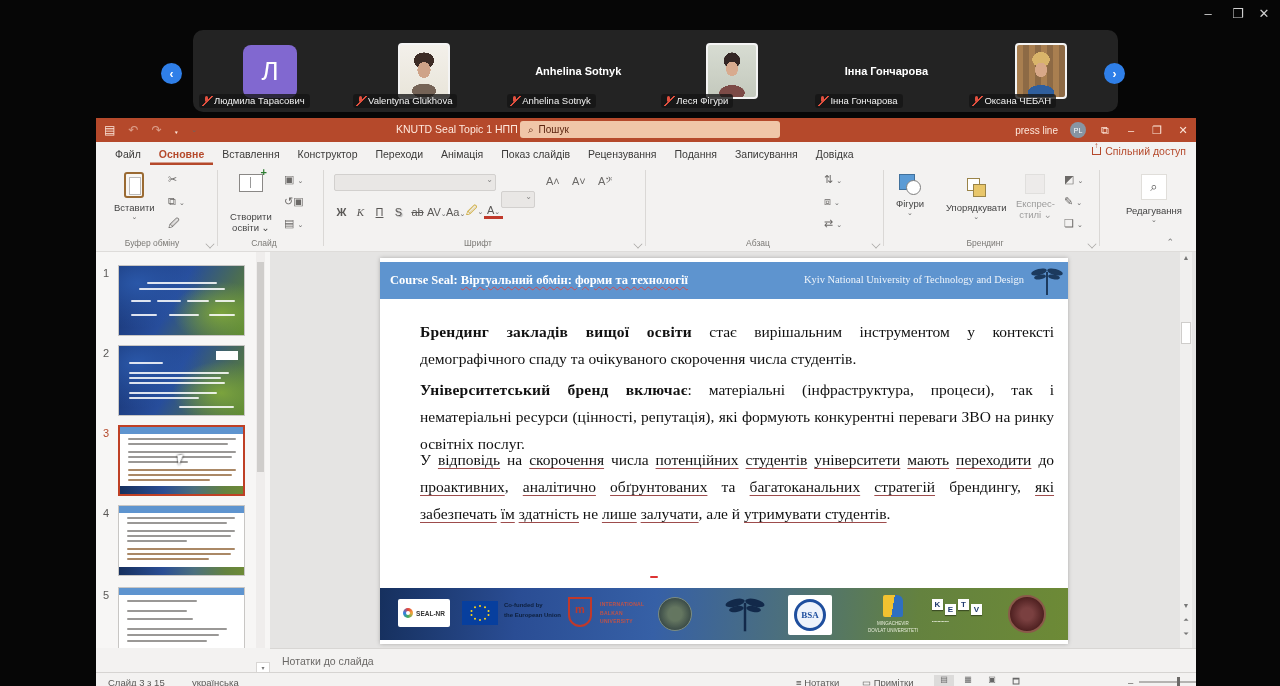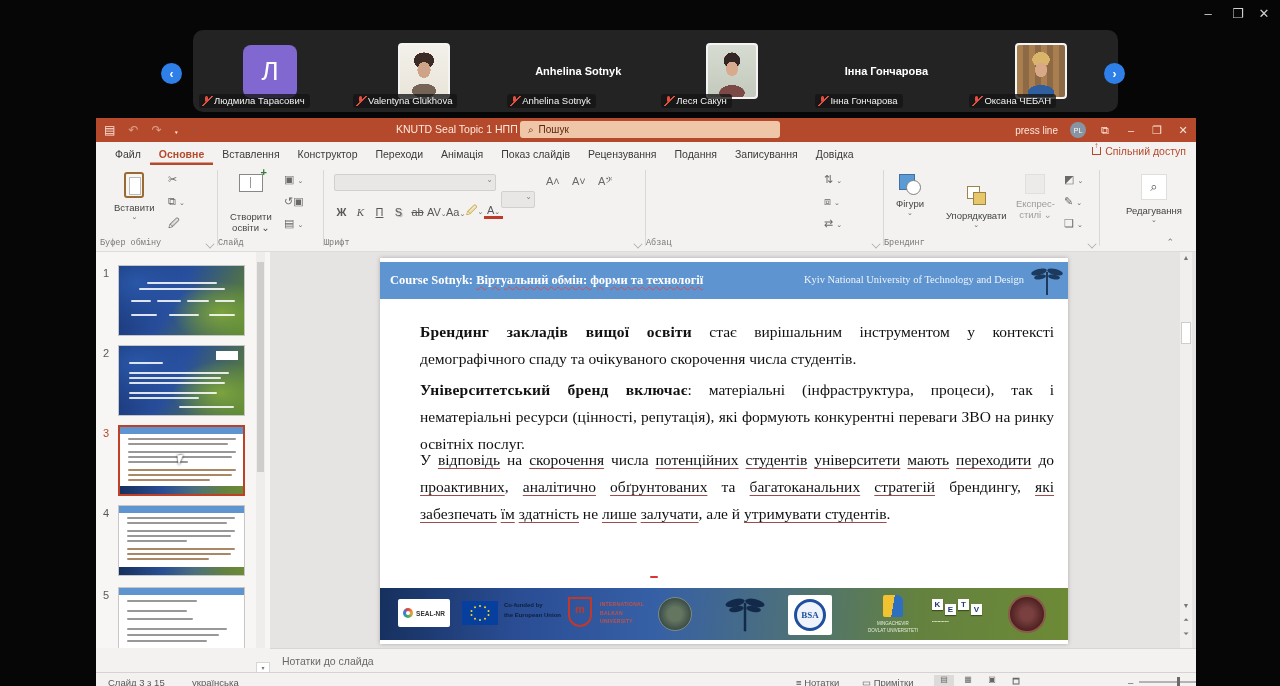--- a/index.html
+++ b/index.html
@@ -64,21 +64,21 @@
   #tabrow { position:absolute; left:0; top:24px; width:1100px; height:24px; background:#f3f2f1; display:flex; align-items:center; padding-left:10px; }
   .rtab { font-size:10.5px; color:#3b3a39; padding:4px 9px 5px; white-space:nowrap; }
   .rtab.active { font-weight:bold; color:#b5492b; box-shadow:inset 0 -2.5px 0 #b5492b; }
   #share-btn { position:absolute; right:10px; top:3px; color:#b5492b; font-size:10.5px; display:flex; gap:4px; align-items:center; }
   .share-ic { display:inline-block; width:9px; height:8px; border:1px solid #b5492b; border-top:none; position:relative; }
   .share-ic::after { content:"↑"; position:absolute; left:1px; top:-6px; font-size:8px; }
 
   
   #ribbon { position:absolute; left:0; top:48px; width:1100px; height:86px; background:#f3f2f1; border-bottom:1px solid #dedcda; }
   .rgroup { position:absolute; top:0; height:85px; }
-  .rgroup .glabel { position:absolute; bottom:3px; left:0; right:14px; text-align:left; font-size:8.5px; color:#7b7975;font-family:Liberation Mono, monospace; }
+  .rgroup .glabel { position:absolute; bottom:3px; left:0; right:14px; text-align:center; font-size:8.5px; color:#7b7975; }
   .gsep { position:absolute; top:4px; width:1px; height:76px; background:#dad8d6; }
   .launcher { position:absolute; bottom:3px; right:4px; width:8px; height:8px; border-left:1px solid #8a8886; border-bottom:1px solid #8a8886; transform:rotate(-45deg) scale(.8); opacity:.7; }
   .bigbtn { display:flex; flex-direction:column; align-items:center; font-size:9.5px; color:#444; }
   .chev { font-size:7px; color:#666; }
   .mini { font-size:11px; color:#6b6967; line-height:1; }
   .icon-clip { width:20px; height:26px; border:2px solid #9a6a32; border-radius:3px; background:#f8f6f3; position:relative; }
   .icon-clip::after { content:""; position:absolute; left:3px; top:3px; width:10px; height:16px; background:#fff; border:1px solid #bbb; }
   .icon-slide { width:24px; height:18px; background:#fff; border:1.5px solid #8a8886; position:relative; }
   .icon-slide::before { content:"+"; position:absolute; right:-5px; top:-9px; color:#2e7d32; font-size:11px; font-weight:bold; }
   .icon-slide::after { content:""; position:absolute; left:2px; top:2px; width:8px; height:11px; border-right:1px solid #999; }
@@ -218,21 +218,21 @@
         <div class="center-name">Anhelina Sotnyk</div>
         <div class="name-badge">
           <span class="mic-off"></span>
           <span class="nm">Anhelina Sotnyk</span>
         </div>
       </div>
       <div class="ptile">
         <div class="avatar-photo ph-lesia"></div>
         <div class="name-badge">
           <span class="mic-off"></span>
-          <span class="nm">Леся Сакун</span>
+          <span class="nm">Леся Фігури</span>
         </div>
       </div>
       <div class="ptile">
         <div class="center-name">Інна Гончарова</div>
         <div class="name-badge">
           <span class="mic-off"></span>
           <span class="nm">Інна Гончарова</span>
         </div>
       </div>
       <div class="ptile">
@@ -367,21 +367,21 @@
       </div>
 
       <div class="rgroup" style="left:788px; width:216px;">
         <div class="abs" style="left:12px; top:8px;">
           <div class="bigbtn">
             <div class="icon-shapes"></div>
             <span style="margin-top:4px;">Фігури</span>
               <span class="chev">⌄</span>
           </div>
         </div>
-        <div class="abs" style="left:62px; top:20px;">
+        <div class="abs" style="left:62px; top:12px;">
           <div class="bigbtn">
             <div class="icon-arrange"></div>
             <span style="margin-top:4px;">Упорядкувати</span>
               <span class="chev">⌄</span>
           </div>
         </div>
         <div class="abs" style="left:132px; top:8px; opacity:.5;">
           <div class="bigbtn">
             <div class="icon-styles"></div>
             <span style="margin-top:4px;">Експрес-</span>
@@ -483,21 +483,21 @@
             </div>
           </div>
         </div>
       <div id="thumb-scroll">
         <div class="sthumb"></div>
       </div>
 
       <div id="slide">
         <div id="slide-header">
           <div id="course-line">
-            <span>Course Sotnyk: </span><span class="wavy">Віртуальний обмін: форми та технології</span>
+            <span>Course Seal: </span><span class="wavy">Віртуальний обмін: форми та технології</span>
           </div>
           <div id="univ-name">Kyiv National University of Technology and Design</div>
           <svg id="hdr-dragonfly" width="34" height="34" viewBox="0 0 34 34">
             <line x1="17" y1="8" x2="17" y2="31" stroke="#1c3a5e" stroke-width="2"></line>
             <ellipse cx="9" cy="8" rx="8" ry="3" fill="#1c3a5e" transform="rotate(-14 9 8)"></ellipse>
             <ellipse cx="25" cy="8" rx="8" ry="3" fill="#1c3a5e" transform="rotate(14 25 8)"></ellipse>
             <ellipse cx="10" cy="13" rx="6" ry="2.4" fill="#1c3a5e" transform="rotate(-10 10 13)"></ellipse>
             <ellipse cx="24" cy="13" rx="6" ry="2.4" fill="#1c3a5e" transform="rotate(10 24 13)"></ellipse>
           </svg>
         </div>

